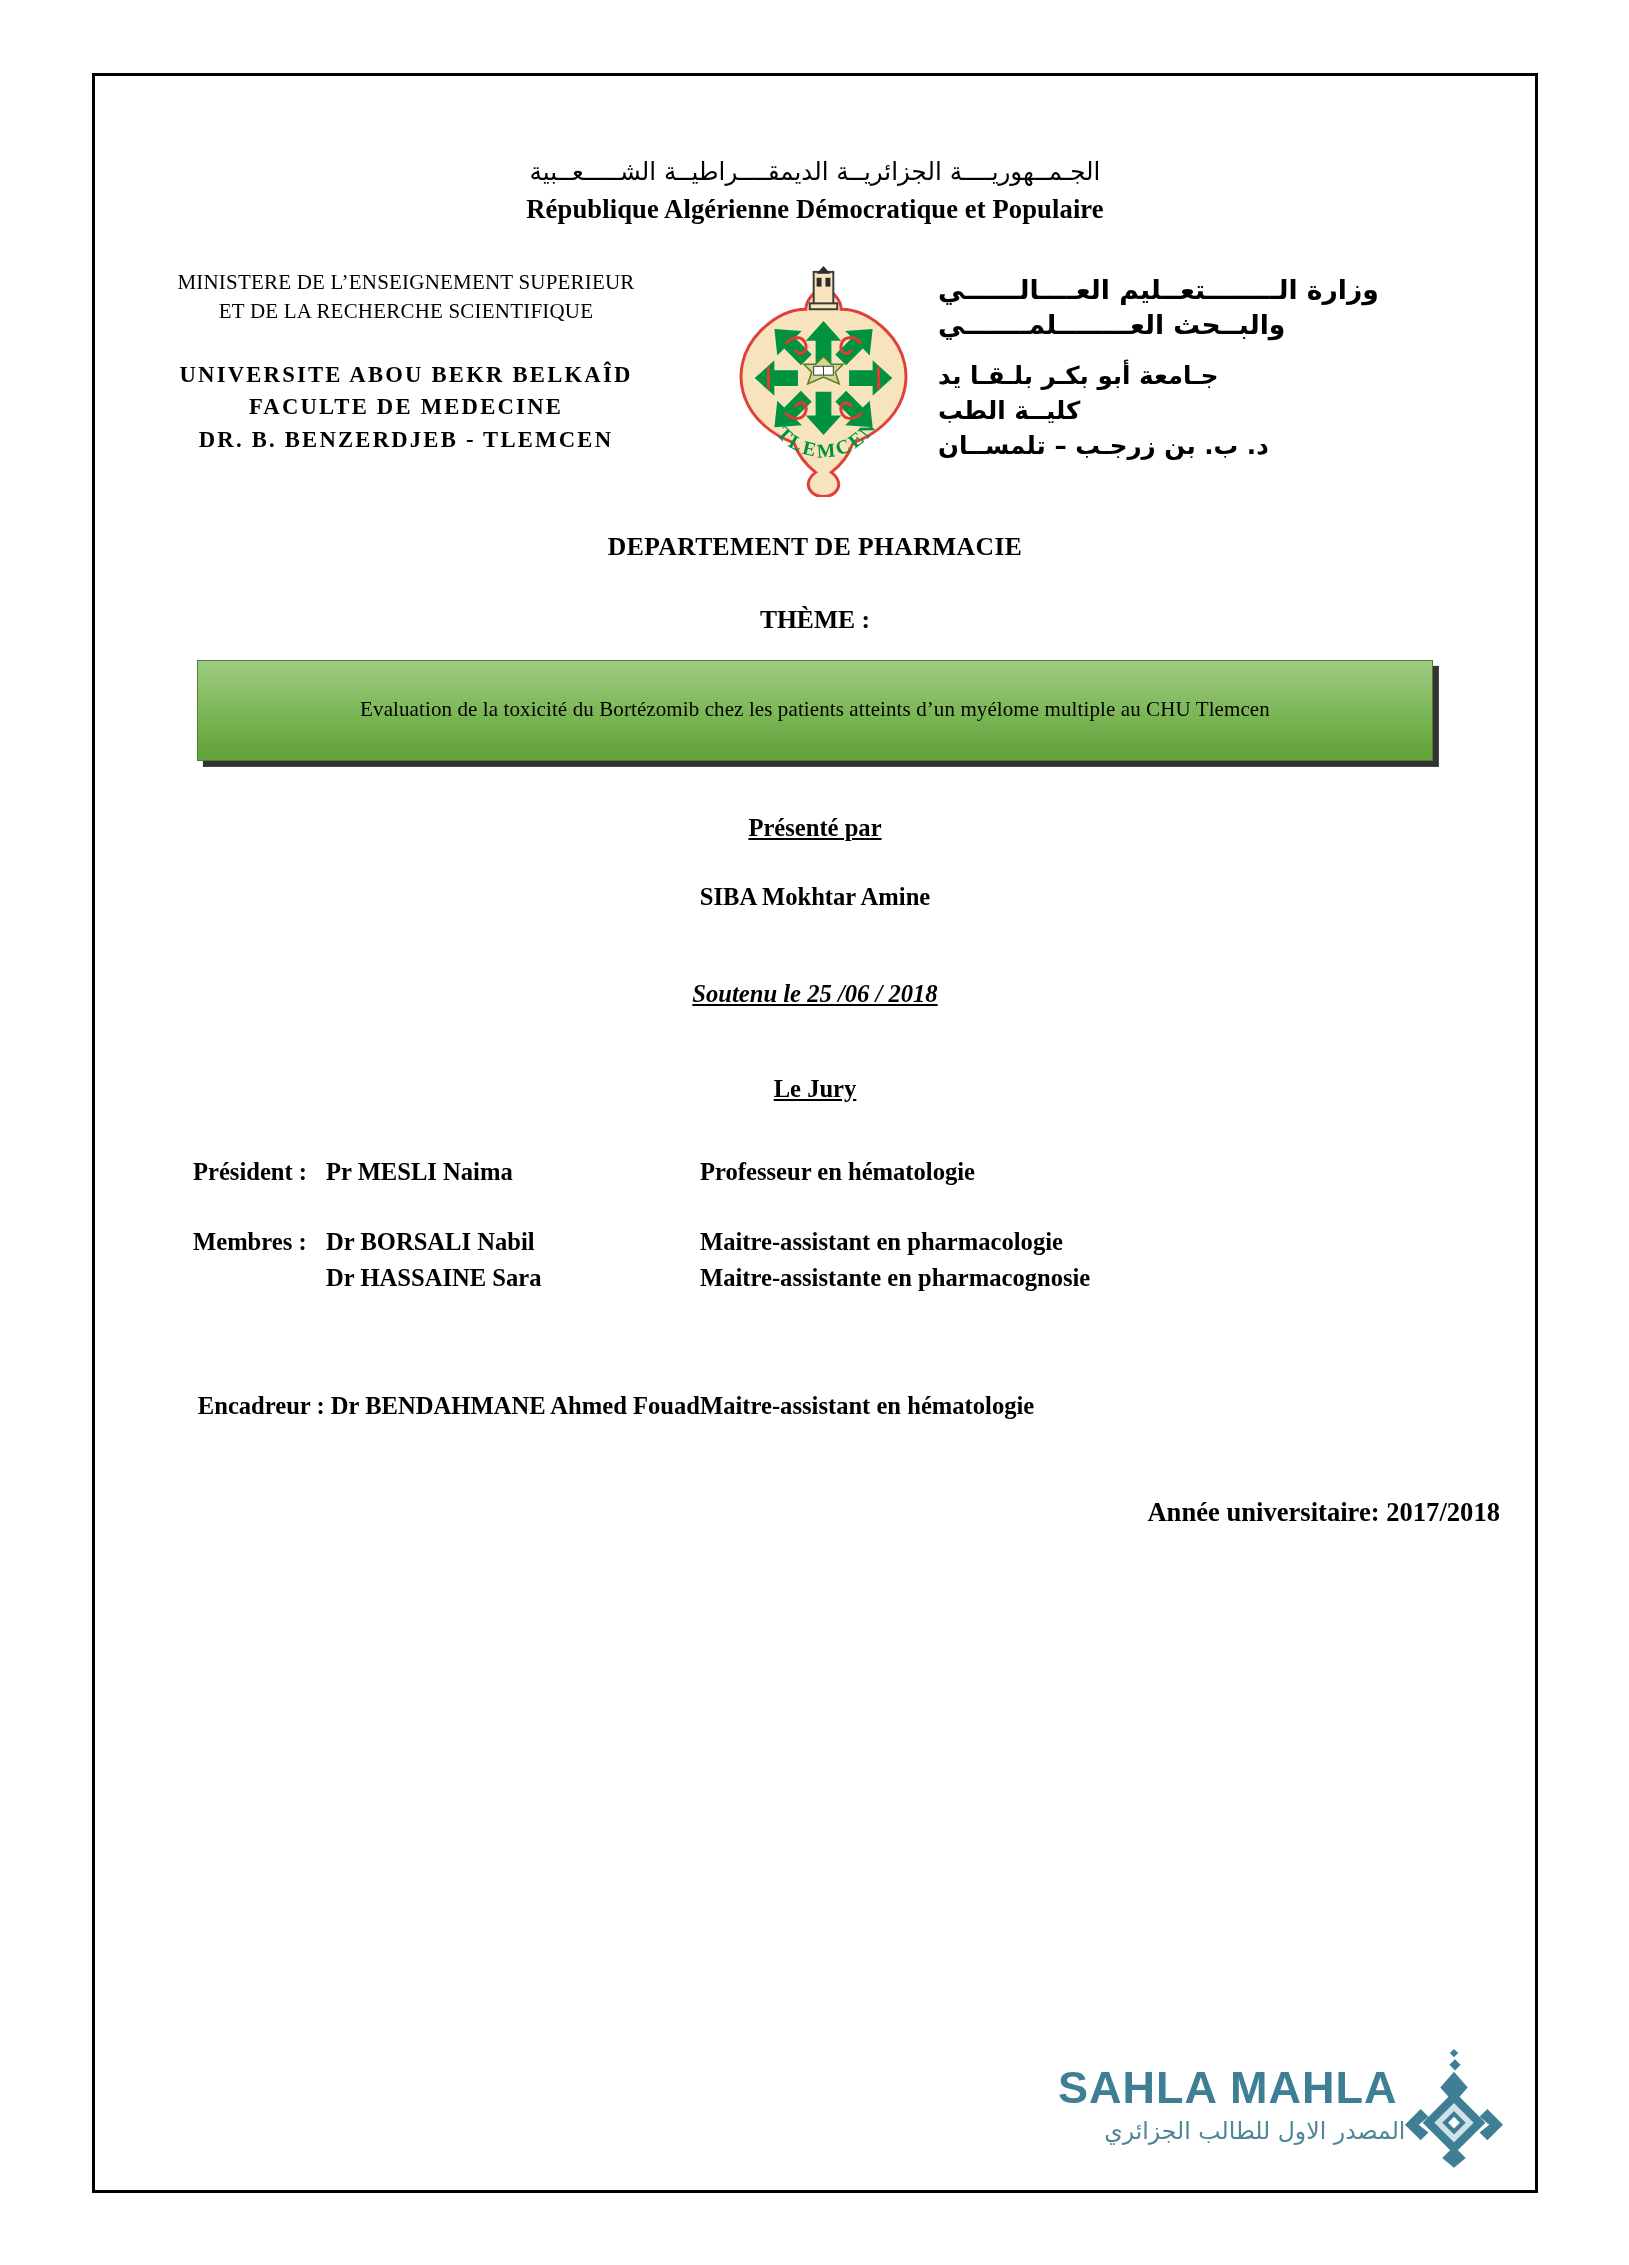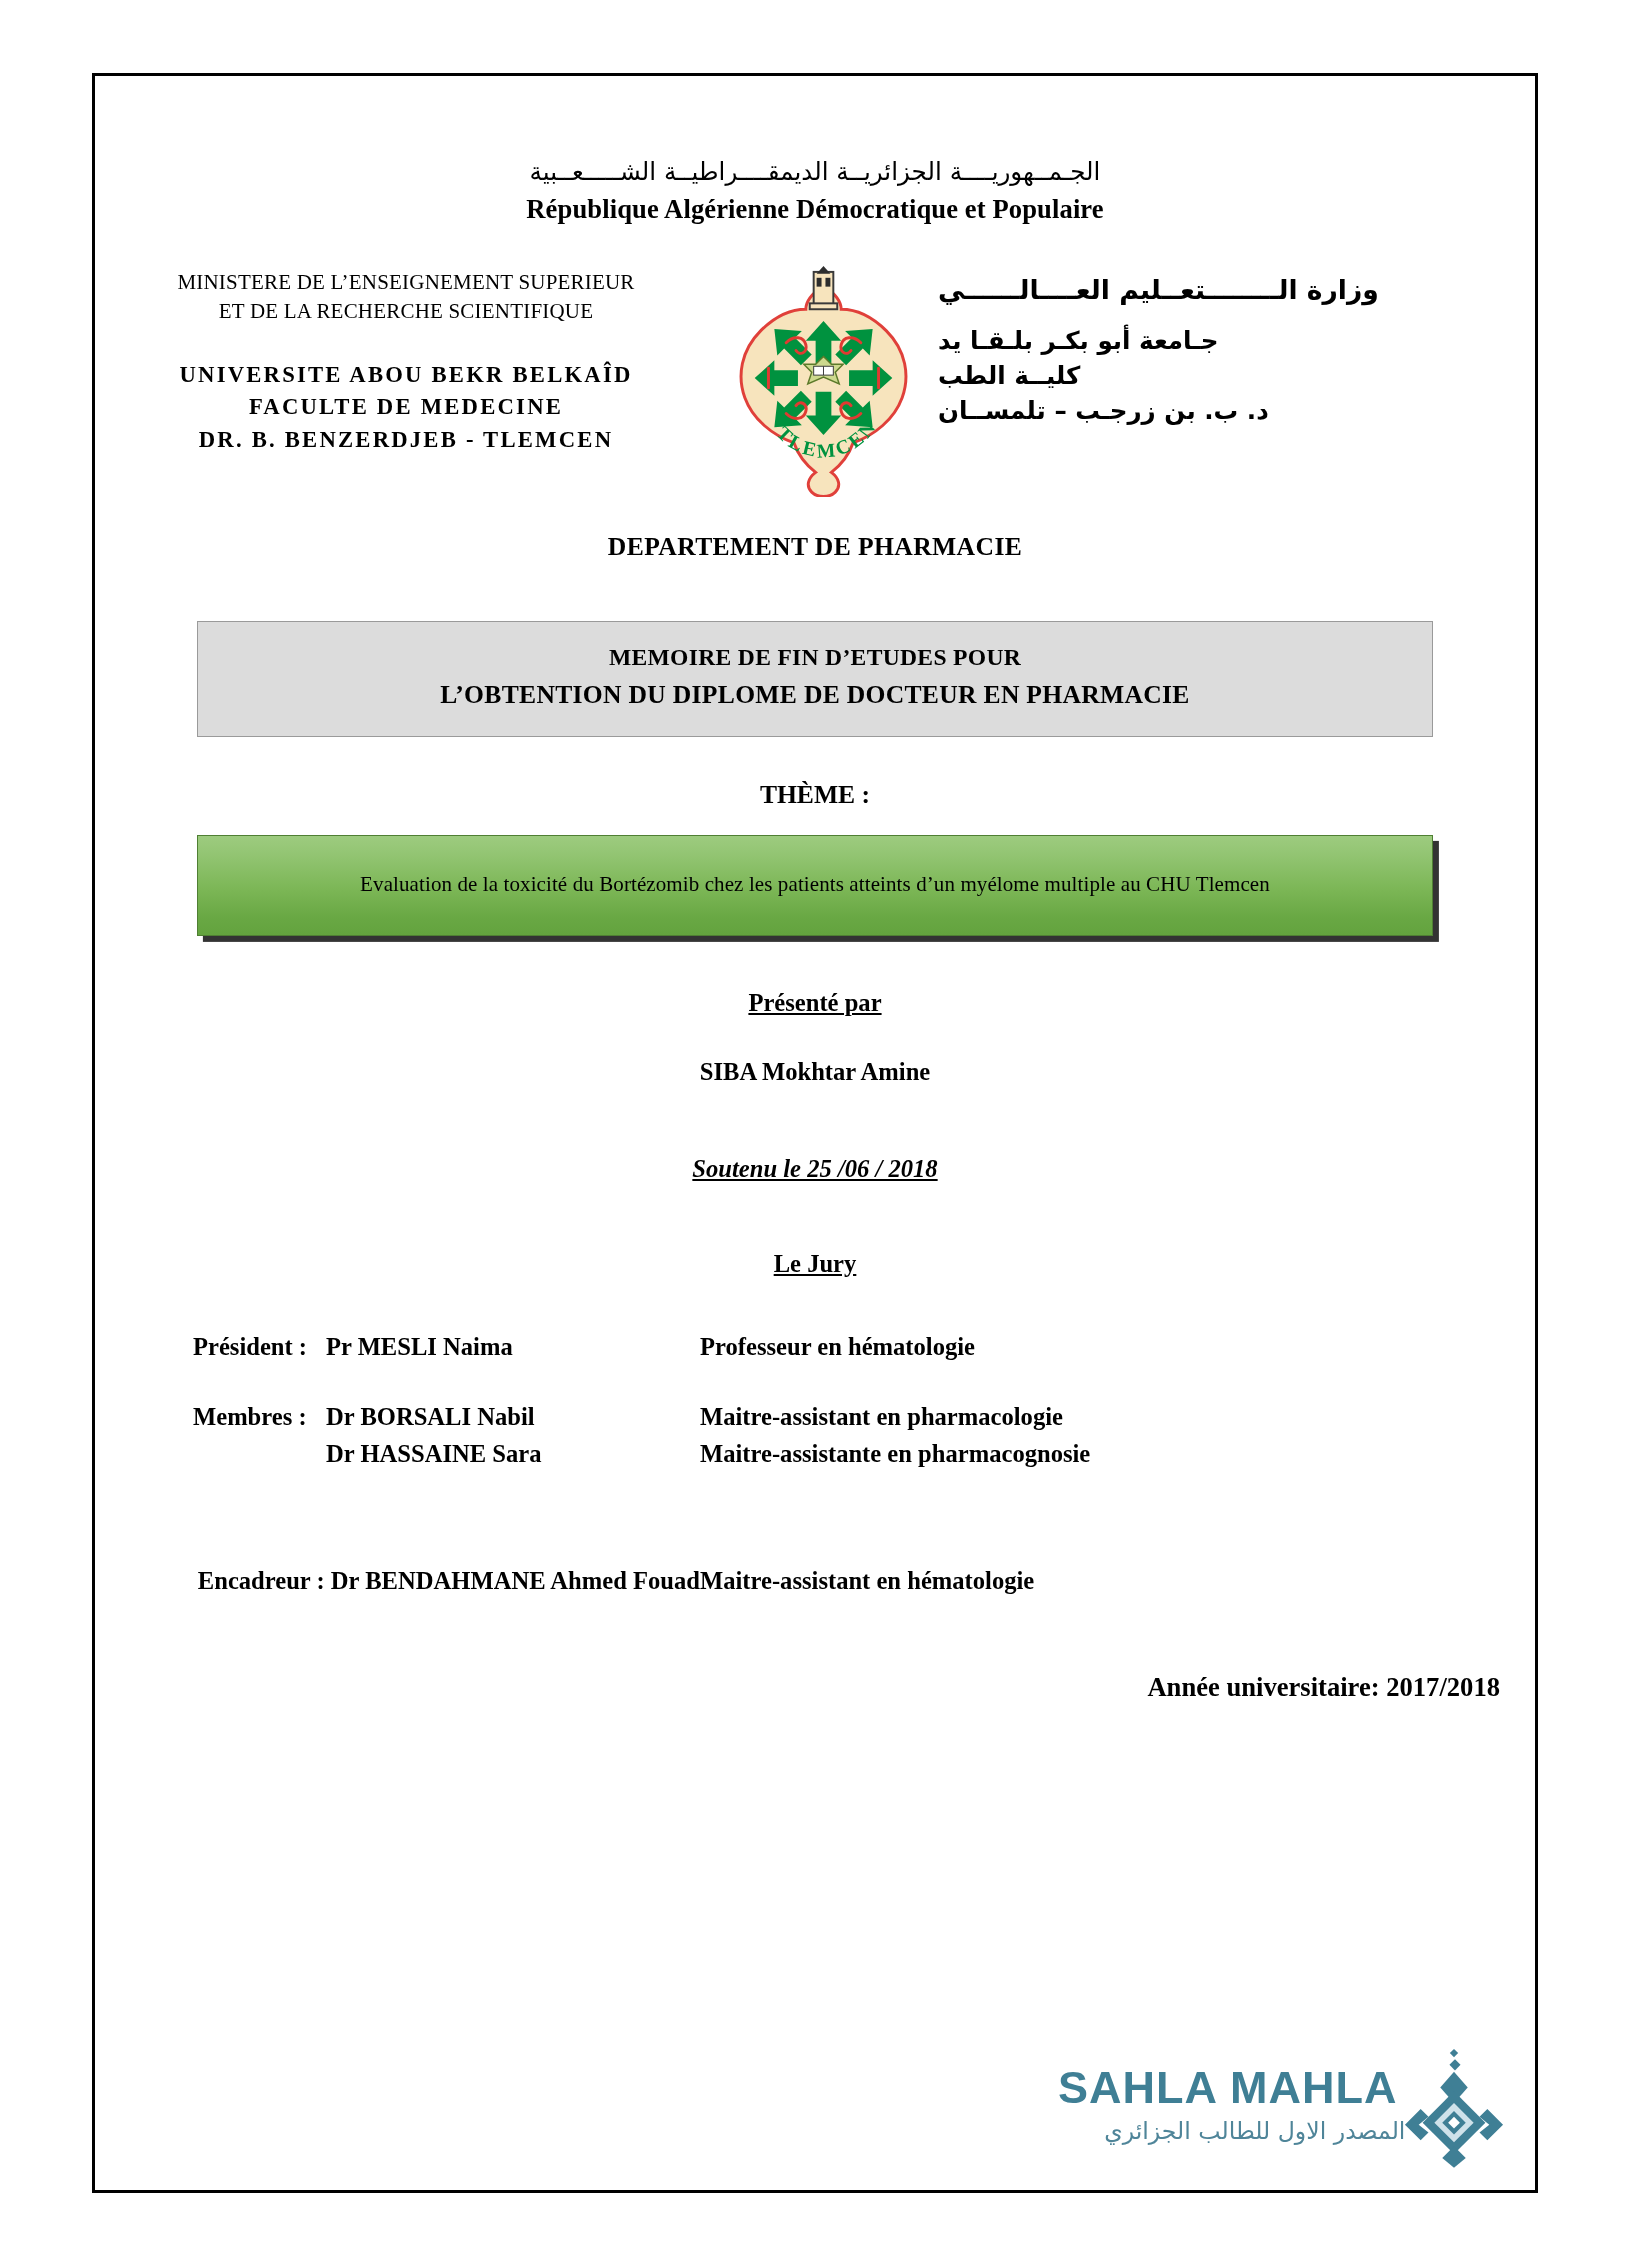--- a/index.html
+++ b/index.html
@@ -370,32 +370,29 @@
             <path id="arcTxt" d="M40 148 A62 62 0 0 0 160 148"></path>
           </defs>
           <text font-family="Liberation Serif, serif" font-size="20" font-weight="bold" fill="#00923f" letter-spacing="3">
             <textPath href="#arcTxt" startOffset="16%">TLEMCEN</textPath>
           </text>
         </svg>
       </div>
 
       <div class="inst-right">
         <div class="ar-big">وزارة الــــــــتعــليم العــــالــــــي</div>
+        <div class="ar-big">والبــحث العــــــــلمـــــــي</div>
         <div class="ar-mid">جـامعة أبو بكـر بلـقـا يد</div>
         <div class="ar-mid" style="margin-top:2px;">كليــة الطب</div>
         <div class="ar-mid" style="margin-top:2px;">د. ب. بن زرجـب – تلمســان</div>
       </div>
     </div>
 
     <div class="department">DEPARTEMENT DE PHARMACIE</div>
 
-    <div class="memoire-box">
-      <div class="l1">MEMOIRE DE FIN D’ETUDES POUR</div>
-      <div class="l2">L’OBTENTION DU DIPLOME DE DOCTEUR EN PHARMACIE</div>
-    </div>
 
     <div class="theme-label">THÈME :</div>
 
     <div class="theme-box-wrap">
       <div class="theme-box">
         <div class="ttl">Evaluation de la toxicité du Bortézomib chez les patients atteints d’un myélome multiple au CHU Tlemcen</div>
       </div>
     </div>
 
     <div class="presented-label">

